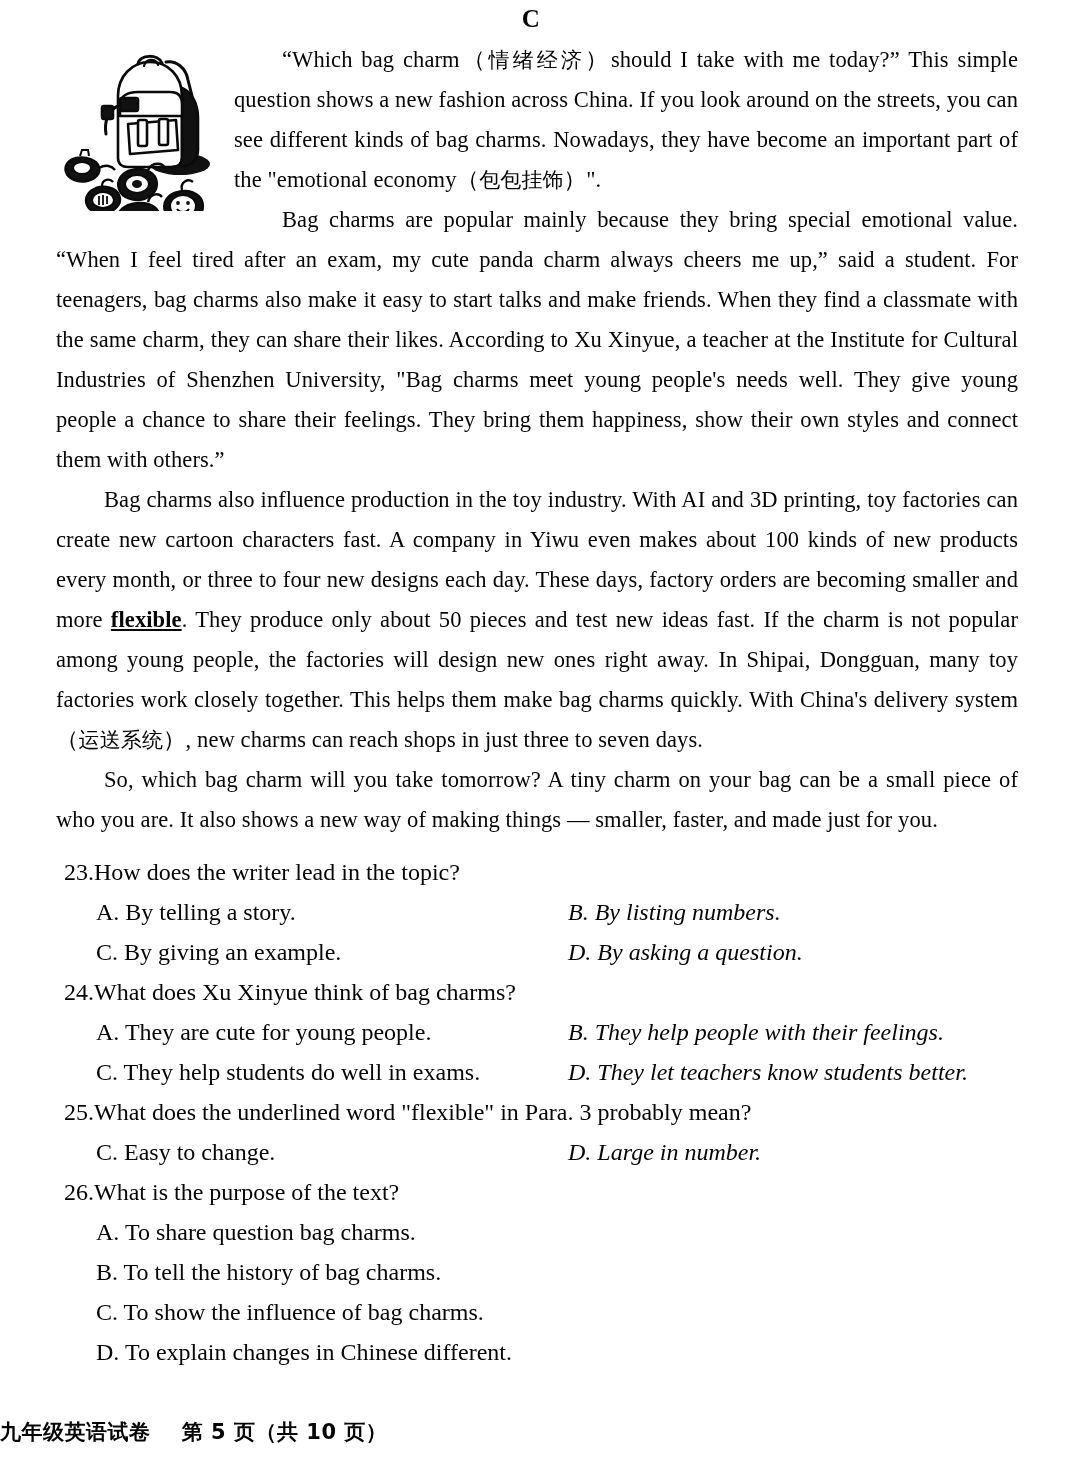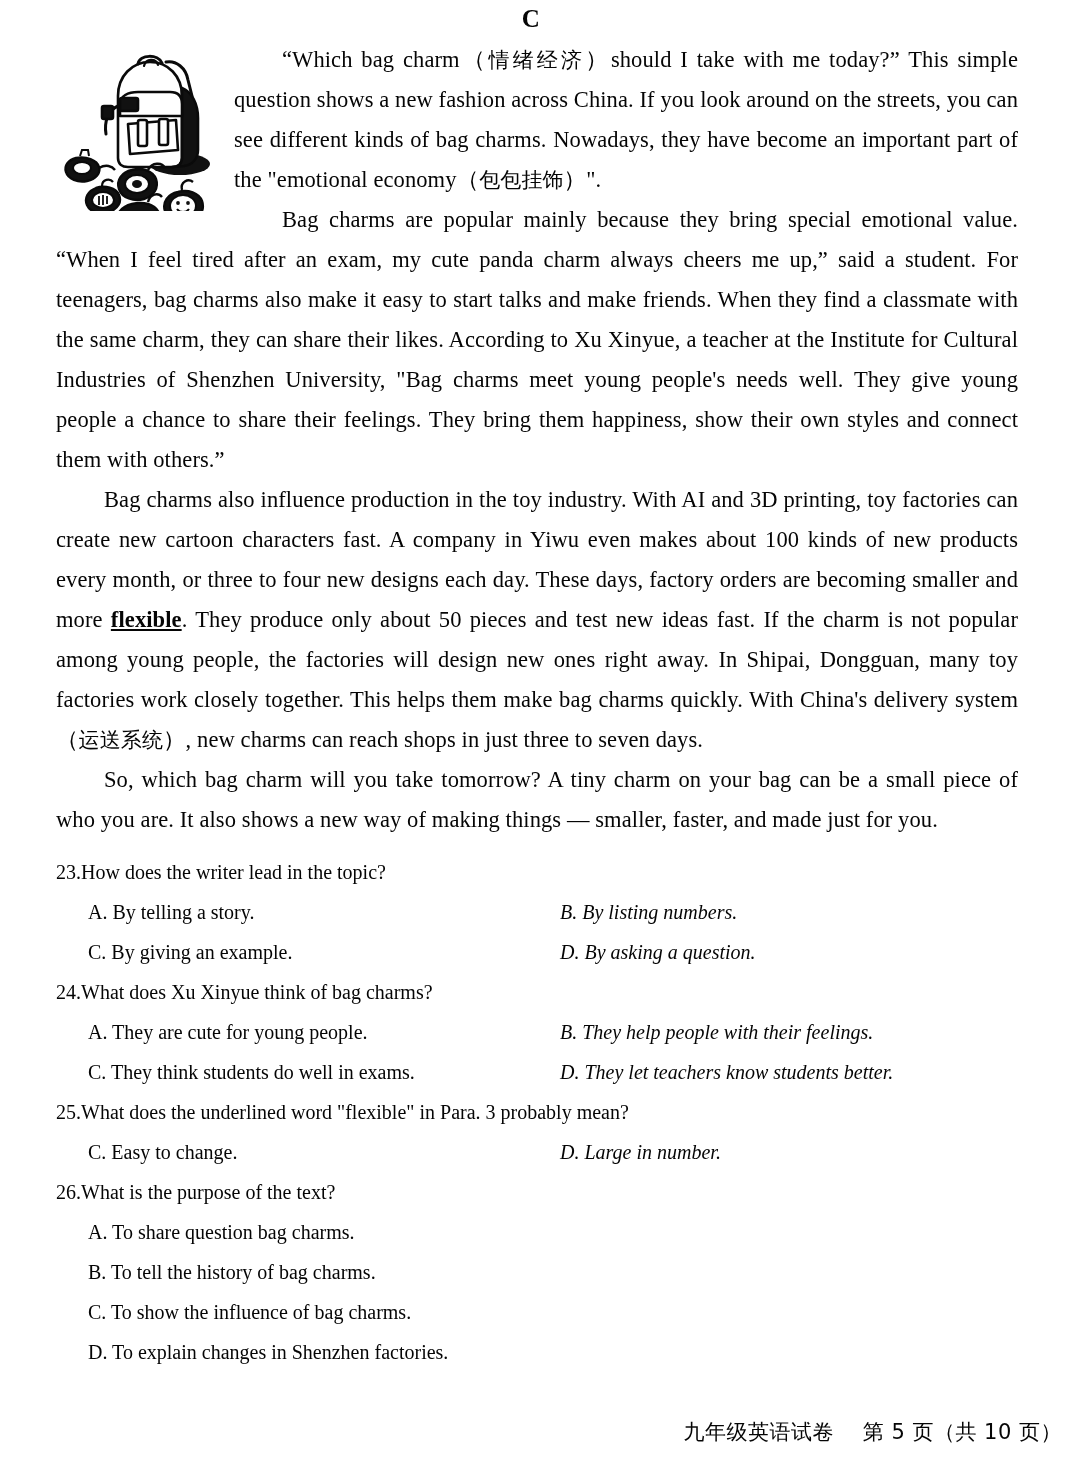--- a/index.html
+++ b/index.html
@@ -70,24 +70,24 @@
 
   .flexible-word {
     font-weight: bold;
     text-decoration: underline;
     text-underline-offset: 2px;
   }
 
   
   .questions {
     position: absolute;
-    left: 56px;
+    left: 64px;
     top: 852px;
     width: 980px;
-    font-size: 20px;
+    font-size: 24px;
   }
   .q-block { margin-bottom: 0px; }
   .q-stem {
     line-height: 40px;
     white-space: nowrap;
   }
   .q-num { display: inline-block; }
   .opts-row {
     display: flex;
     line-height: 40px;
@@ -105,23 +105,23 @@
   .q-block.q24 { margin-top: 0px; }
   .q-block.q25 { margin-top: 0px; }
   .q-block.q26 { margin-top: 0px; }
 
   
   .footer {
     position: absolute;
     left: 0;
     top: 1418px;
     width: 1062px;
-    text-align: right;
+    text-align: left;
     font-size: 21px;
-    font-weight: normal;
+    font-weight: bold;
     font-family: "DejaVu Sans", "Liberation Sans", sans-serif;
     letter-spacing: 0.5px;
   }
 </style>
 </head>
 <body>
 
 <div class="page">
 
   <div class="section-heading">C</div>
@@ -209,21 +209,21 @@
           <div class="opt col-b">D. By asking a question.</div>
         </div>
       </div>
       <div class="q-block q24">
         <div class="q-stem"><span class="q-num">24. </span><span>What does Xu Xinyue think of bag charms?</span></div>
         <div class="opts-row">
           <div class="opt col-a">A. They are cute for young people.</div>
           <div class="opt col-b">B. They help people with their feelings.</div>
         </div>
         <div class="opts-row">
-          <div class="opt col-a">C. They think students do well in exams.</div>
+          <div class="opt col-a">C. They help students do well in exams.</div>
           <div class="opt col-b">D. They let teachers know students better.</div>
         </div>
       </div>
       <div class="q-block q25">
         <div class="q-stem"><span class="q-num">25. </span><span>What does the underlined word "flexible" in Para. 3 probably mean?</span></div>
         <div class="opts-row">
           <div class="opt col-a">C. Easy to change.</div>
           <div class="opt col-b">D. Large in number.</div>
         </div>
       </div>
@@ -232,21 +232,21 @@
         <div class="opts-row">
           <div class="opt single">A. To share question bag charms.</div>
         </div>
         <div class="opts-row">
           <div class="opt single">B. To tell the history of bag charms.</div>
         </div>
         <div class="opts-row">
           <div class="opt single">C. To show the influence of bag charms.</div>
         </div>
         <div class="opts-row">
-          <div class="opt single">D. To explain changes in Shenzhen factories.</div>
+          <div class="opt single">D. To explain changes in Chinese different.</div>
         </div>
       </div>
     </div>
 
   <div class="footer">
     <span>九年级英语试卷</span>
     <span>&nbsp;&nbsp;</span>
     <span>第 5 页（共 10 页）</span>
   </div>
 

